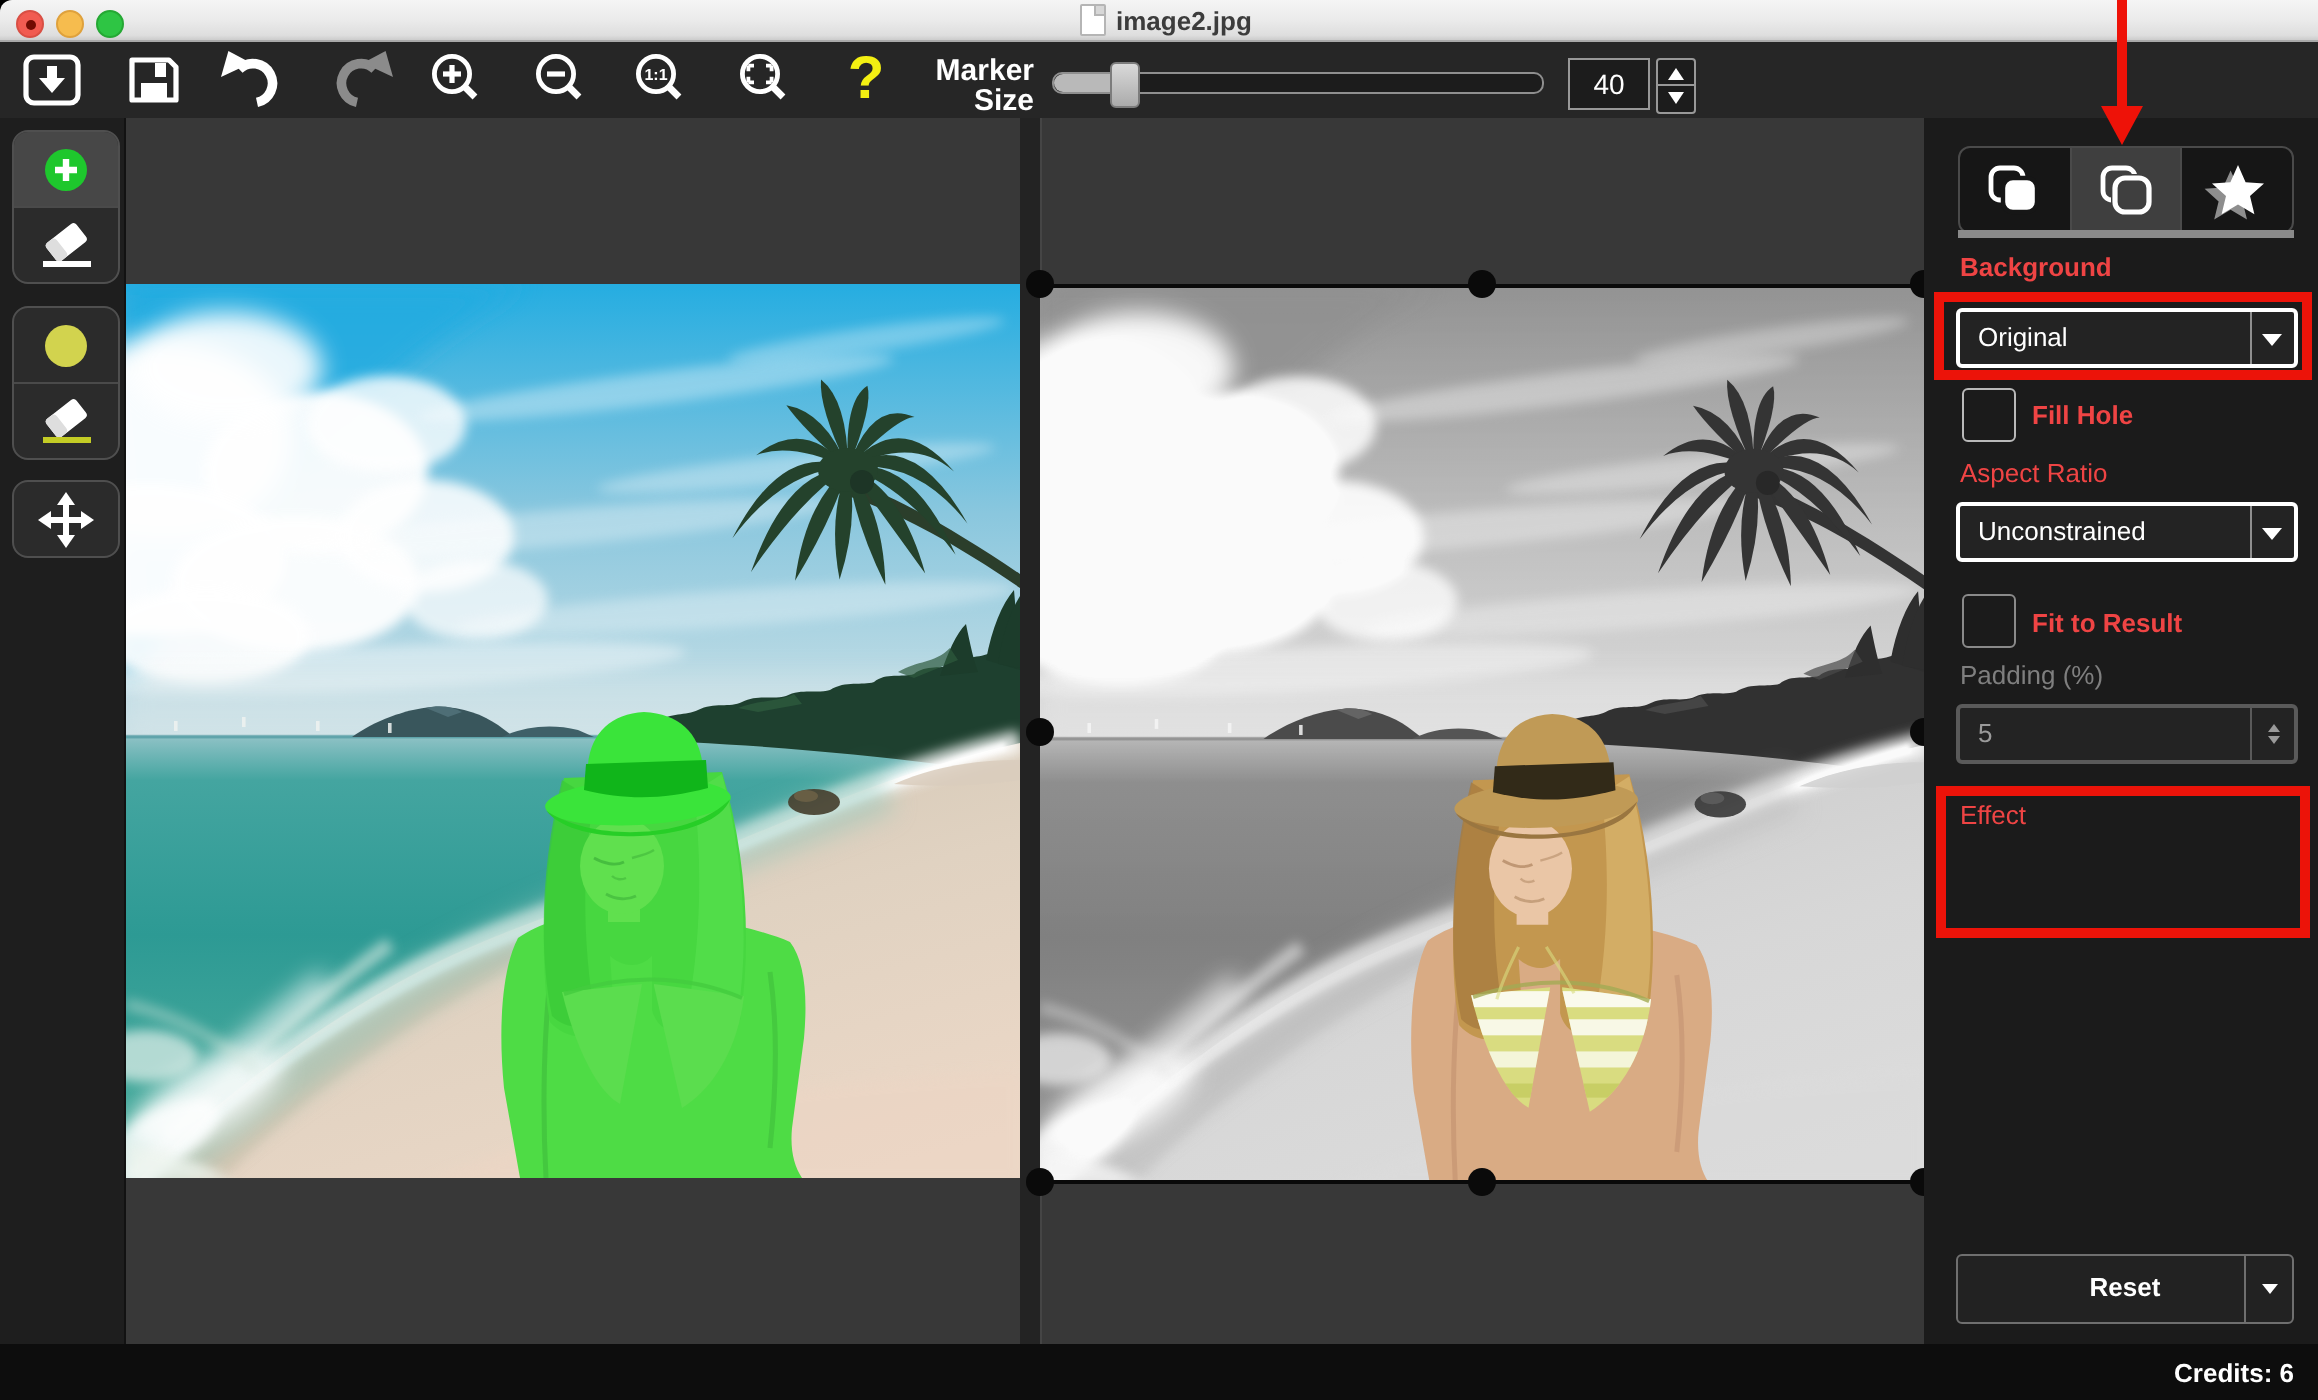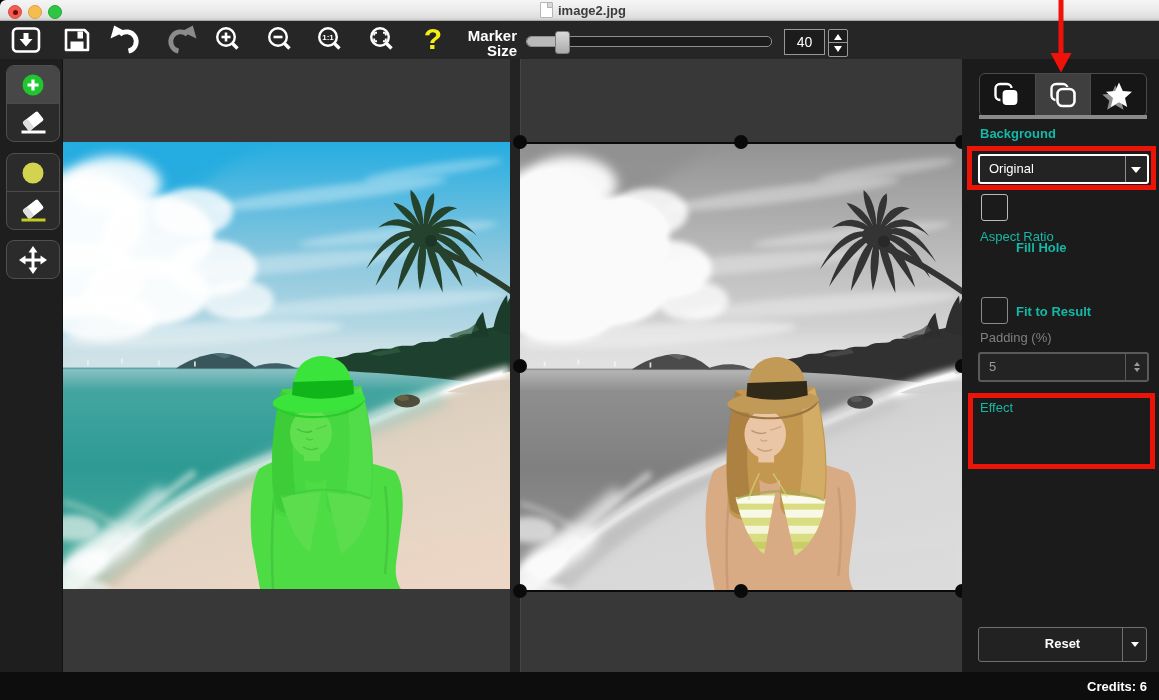--- a/index.html
+++ b/index.html
@@ -46,21 +46,21 @@
 .photo svg{position:absolute;left:0;top:0;width:100%;height:100%;}
 .handle{position:absolute;width:14px;height:14px;border-radius:50%;background:#0a0a0a;}
 .selline{position:absolute;background:#0a0a0a;}
 
 #tabs{position:absolute;left:17px;top:14px;width:166px;height:42px;border:1px solid #4a4a4a;border-radius:6px;display:flex;overflow:hidden;background:#161616;}
 .tab{width:56px;height:42px;position:relative;}
 .tab.sel{background:#3f3f3f;}
 .tab svg{position:absolute;left:50%;top:50%;transform:translate(-50%,-50%);}
 .tab + .tab{border-left:1px solid #4a4a4a;}
 #tabline{position:absolute;left:17px;top:56px;width:168px;height:4px;background:#8a8a8a;}
-.plabel{position:absolute;left:18px;color:#14b8a6;font-size:13px;}
+.plabel{position:absolute;left:18px;color:#ef4444;font-size:13px;}
 .plabel.b{font-weight:bold;}
 .plabel.dim{color:#7f7f7f;}
 .dropdown{position:absolute;left:16px;width:167px;height:26px;border:2px solid #ffffff;border-radius:3px;background:#232323;color:#fff;font-size:13px;}
 .dropdown .txt{position:absolute;left:9px;top:0;line-height:26px;}
 .dropdown .dsep{position:absolute;right:21px;top:0;width:1px;height:100%;background:#8f8f8f;}
 .dropdown .dtri{position:absolute;right:6px;top:11px;width:0;height:0;border-left:5px solid transparent;border-right:5px solid transparent;border-top:6px solid #fff;}
 .dropdown.dim{border-color:#5a5a5a;color:#9a9a9a;}
 .dropdown.dim .dsep{background:#5a5a5a;}
 .checkbox{position:absolute;left:19px;width:25px;height:25px;border:1.5px solid #b9b9b9;border-radius:3px;background:#1b1b1b;}
 .checkbox.dim{border-color:#8a8a8a;}
@@ -478,22 +478,27 @@
       </div>
     <div id="tabline"></div>
     <div class="plabel b" style="top:67px;">Background</div>
     <div class="redrect" style="left:5px;top:87px;width:179px;height:34px;"></div>
     <div class="dropdown" style="top:95px;">
         <span class="txt">Original</span>
         <span class="dsep"></span>
         <span class="dtri"></span>
       </div>
     <div class="checkbox" style="top:135px;"></div>
-    <div class="plabel b" style="left:54px;top:141px;margin-top:40px;">Fill Hole</div>
+    <div class="plabel b" style="left:54px;top:141px;">Fill Hole</div>
     <div class="plabel" style="top:170px;">Aspect Ratio</div>
+    <div class="dropdown" style="top:192px;">
+        <span class="txt">Unconstrained</span>
+        <span class="dsep"></span>
+        <span class="dtri"></span>
+      </div>
     <div class="checkbox dim" style="top:238px;"></div>
     <div class="plabel b" style="left:54px;top:245px;">Fit to Result</div>
     <div class="plabel dim" style="top:271px;">Padding (%)</div>
     <div class="dropdown dim" style="top:293px;">
         <span class="txt">5</span>
         <span class="dsep"></span>
       <span style="position:absolute;right:7px;top:8px;width:0;height:0;border-left:3.5px solid transparent;border-right:3.5px solid transparent;border-bottom:4.5px solid #9a9a9a;"></span>
       <span style="position:absolute;right:7px;bottom:8px;width:0;height:0;border-left:3.5px solid transparent;border-right:3.5px solid transparent;border-top:4.5px solid #9a9a9a;"></span>
     </div>
     <div class="redrect" style="left:6px;top:334px;width:177px;height:66px;"></div>

